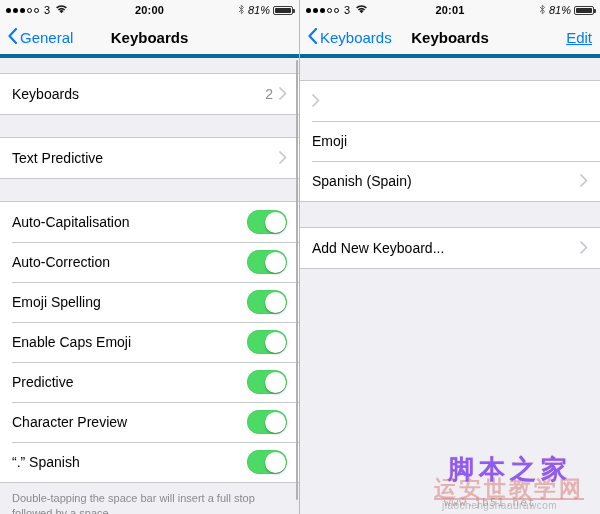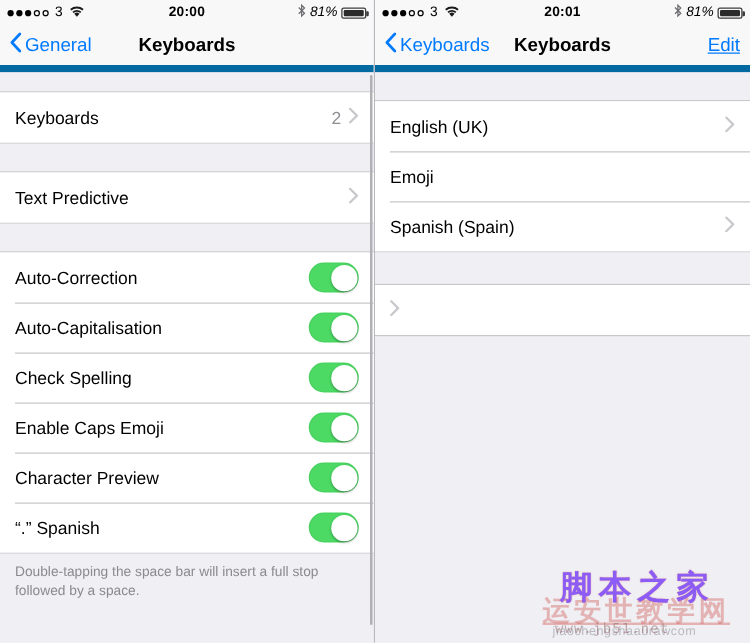--- a/index.html
+++ b/index.html
@@ -41,21 +41,21 @@
   }
   .batt::after{
     content:""; position:absolute; right:-3px; top:2.5px;
     width:2px; height:4px; background:#3b3b3b; border-radius:0 1px 1px 0;
   }
   .batt-fill{ position:absolute; left:1px; top:1px; bottom:1px; width:16px; background:#2b2b2b; border-radius:1px; }
 
   
   .navbar{
     height:38px; background:#f8f8f8;
-    border-bottom:6px solid #0369a1;
+    border-bottom:4px solid #0369a1;
     display:flex; align-items:center; position:relative;
     padding:0 8px;
   }
   .nav-back{
     display:flex; align-items:center; gap:3px;
     color:#007aff; font-size:15px; cursor:pointer;
     position:relative; z-index:2;
   }
   .chev-left{ display:inline-block; }
   .nav-title{
@@ -217,39 +217,45 @@
                 <path d="M1 1 6.5 6.5 1 12" fill="none" stroke="#c7c7cc" stroke-width="1.7" stroke-linecap="round" stroke-linejoin="round"></path>
               </svg>
           </span>
         </div>
       </div>
 
       <div class="gap" style="height:22px"></div>
 
       <div class="group">
         <div class="row">
+          <span class="row-label">Auto-Capitalisation</span>
+          <span class="switch">
+              <i class="knob"></i>
+            </span>
+        </div>
+        <div class="row">
           <span class="row-label">Auto-Correction</span>
           <span class="switch">
               <i class="knob"></i>
             </span>
         </div>
         <div class="row">
-          <span class="row-label">Auto-Capitalisation</span>
-          <span class="switch">
-              <i class="knob"></i>
-            </span>
-        </div>
-        <div class="row">
-          <span class="row-label">Check Spelling</span>
+          <span class="row-label">Emoji Spelling</span>
           <span class="switch">
               <i class="knob"></i>
             </span>
         </div>
         <div class="row">
           <span class="row-label">Enable Caps Emoji</span>
+          <span class="switch">
+              <i class="knob"></i>
+            </span>
+        </div>
+        <div class="row">
+          <span class="row-label">Predictive</span>
           <span class="switch">
               <i class="knob"></i>
             </span>
         </div>
         <div class="row">
           <span class="row-label">Character Preview</span>
           <span class="switch">
               <i class="knob"></i>
             </span>
         </div>
@@ -313,21 +319,20 @@
       <div class="nav-title">Keyboards</div>
       <div class="nav-right">Edit</div>
     </div>
 
     <div class="tableview">
 
       <div class="gap" style="height:22px"></div>
 
       <div class="group">
         <div class="row">
-          <span class="row-label">English (UK)</span>
           <span class="chev">
             <svg width="8" height="13" viewBox="0 0 8 13">
                 <path d="M1 1 6.5 6.5 1 12" fill="none" stroke="#c7c7cc" stroke-width="1.7" stroke-linecap="round" stroke-linejoin="round"></path>
               </svg>
           </span>
         </div>
         <div class="row">
           <span class="row-label">Emoji</span>
         </div>
         <div class="row">
@@ -337,20 +342,21 @@
                 <path d="M1 1 6.5 6.5 1 12" fill="none" stroke="#c7c7cc" stroke-width="1.7" stroke-linecap="round" stroke-linejoin="round"></path>
               </svg>
           </span>
         </div>
       </div>
 
       <div class="gap" style="height:25px"></div>
 
       <div class="group">
         <div class="row">
+          <span class="row-label">Add New Keyboard...</span>
           <span class="chev">
             <svg width="8" height="13" viewBox="0 0 8 13">
                 <path d="M1 1 6.5 6.5 1 12" fill="none" stroke="#c7c7cc" stroke-width="1.7" stroke-linecap="round" stroke-linejoin="round"></path>
               </svg>
           </span>
         </div>
       </div>
     </div>
 
     <div class="watermark">

